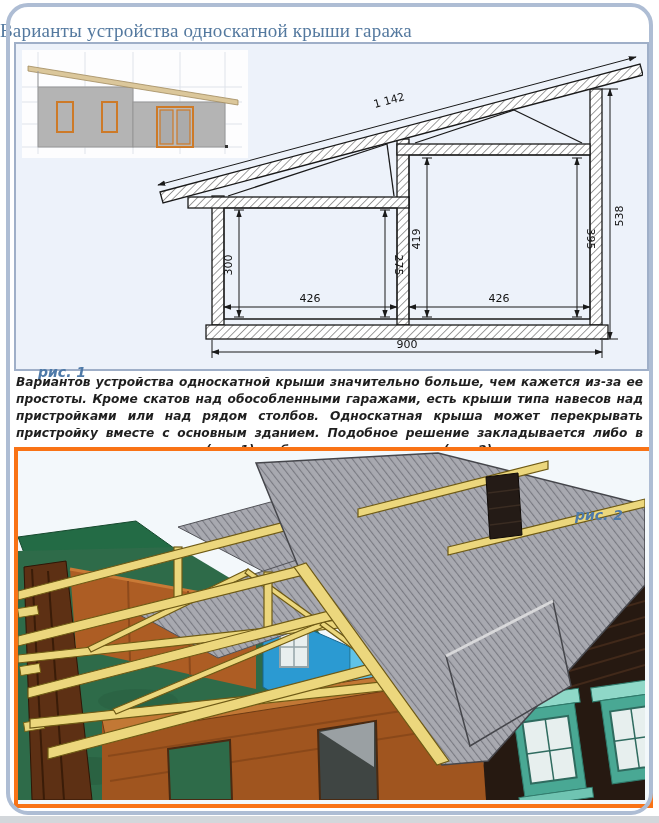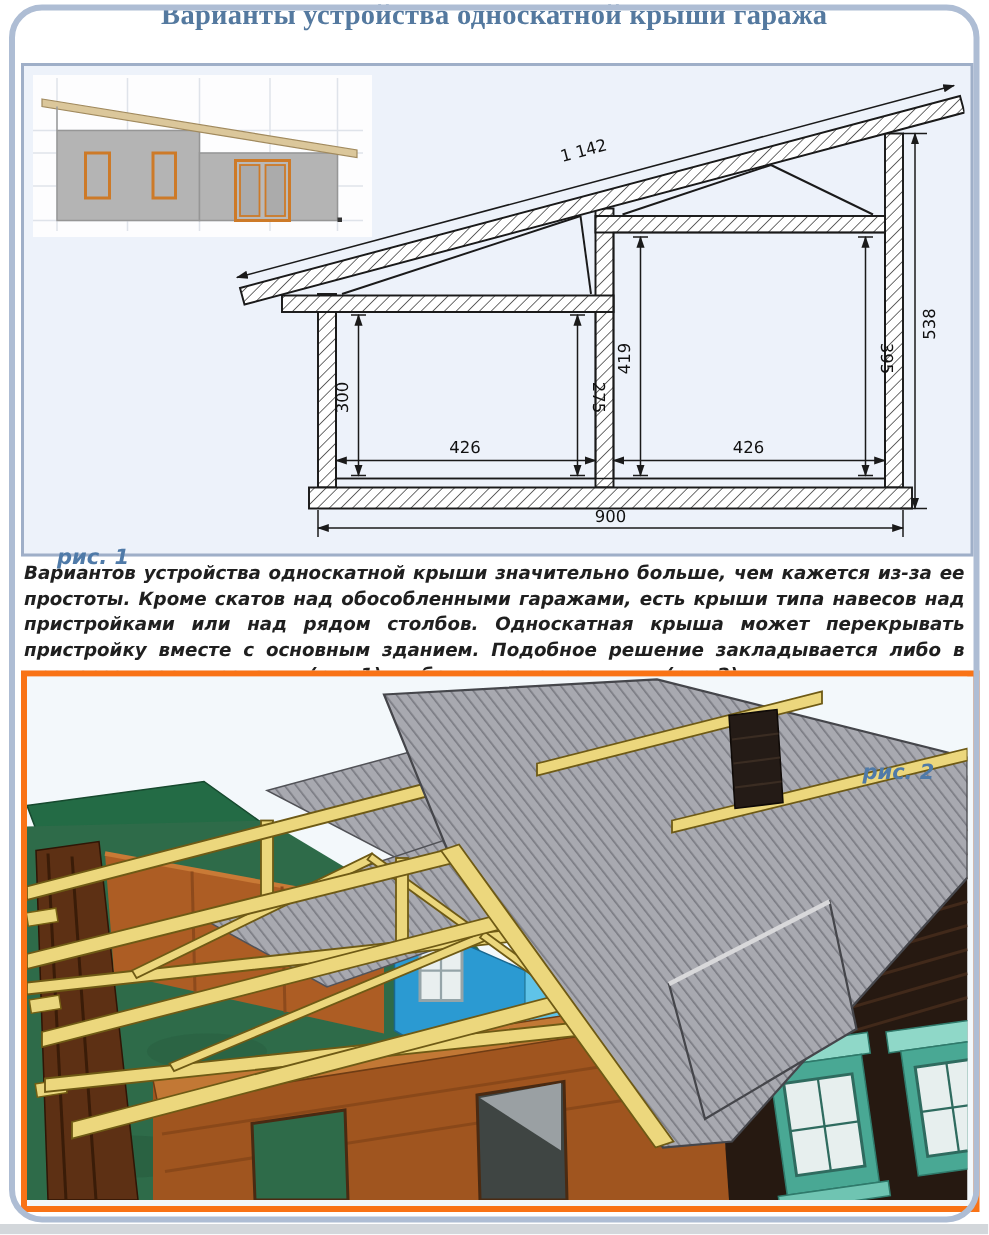--- a/index.html
+++ b/index.html
@@ -1,21 +1,21 @@
 <!DOCTYPE html>
 <html><head>
 <meta charset="utf-8">
 <style>
   html,body{margin:0;padding:0;background:#ffffff;}
   #page{position:relative;width:659px;height:823px;background:#ffffff;overflow:hidden;
         font-family:"DejaVu Sans",sans-serif;}
   .frame{position:absolute;left:6px;top:3px;width:639px;height:804px;
          border:4px solid #aebdd4;border-radius:22px;pointer-events:none;}
-  .title{position:absolute;left:0;top:0;width:659px;text-align:center;
-         font-family:"Liberation Serif",serif;font-weight:bold;font-size:19px;
+  .title{position:absolute;left:0;top:20px;width:659px;
+         font-family:"Liberation Serif",serif;font-weight:normal;font-size:19px;
          color:#54799f;letter-spacing:.2px;}
   .panel{position:absolute;background:#edf2fa;}
   #panel1{left:14px;top:42px;width:631px;height:325px;border:2px solid #9fafc8;}
   #panel2{left:14px;top:447px;width:631px;height:353px;border:4px solid #f97316;background:#f3f8fb;}
   .figlabel{position:absolute;font-weight:bold;font-style:italic;font-size:14px;color:#4f7aa8;margin-top:44px;}
   #fig1label{left:22px;top:276px;}
   #fig2label{right:26px;top:12px;}
   .para{position:absolute;left:16px;top:374px;width:627px;
         font-size:12.2px;font-style:italic;font-weight:bold;color:#1f1f1f;
         line-height:17px;text-align:justify;}

